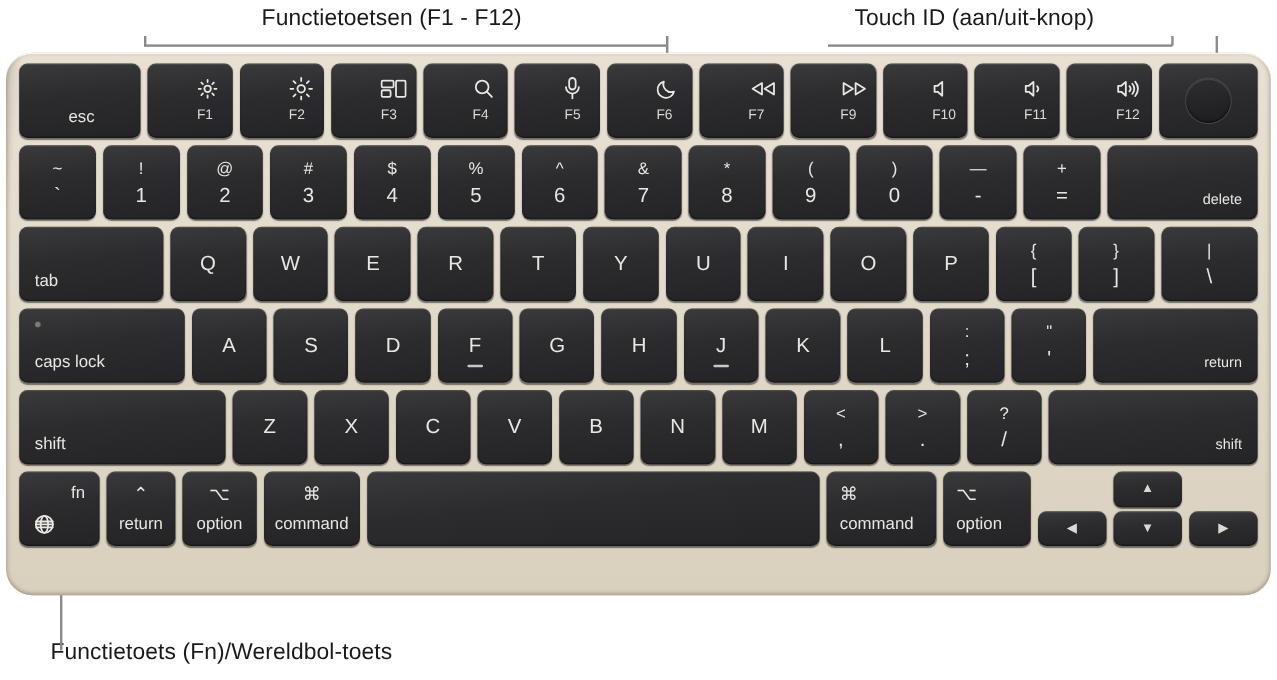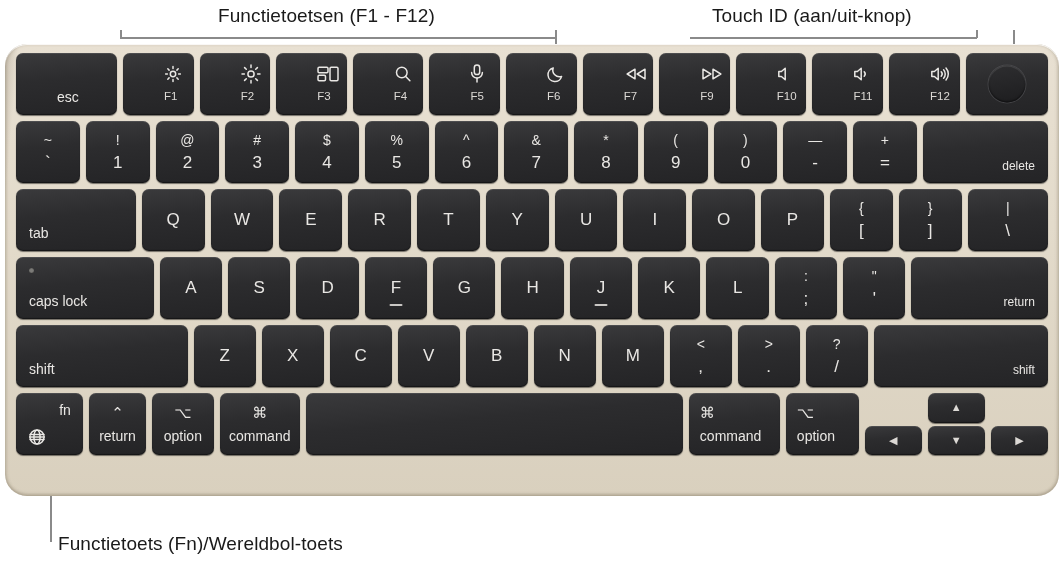--- a/index.html
+++ b/index.html
@@ -17,21 +17,21 @@
   
   .callout-label {
     position: absolute;
     font-size: 19px;
     color: #1a1a1a;
     white-space: nowrap;
     letter-spacing: 0.1px;
   }
   #callout-fn-keys    { left: 218px; top: 5px; }
   #callout-touch-id   { left: 672px; top: 5px; margin-left: 40px; }
-  #callout-globe      { left: 58px;  top: 533px; }
+  #callout-globe      { left: 42px;  top: 533px; }
 
   .leader { position: absolute; background: #8a8a8a; }
   .leader-h { height: 1.6px; }
   .leader-v { width: 1.6px; }
 
   
   #bracket-fn-top     { left: 120px; top: 37px; width: 436px; }
   #bracket-fn-left    { left: 120px; top: 30px; height: 8px; }
   #bracket-fn-right   { left: 555px; top: 30px; height: 22px; }
 

